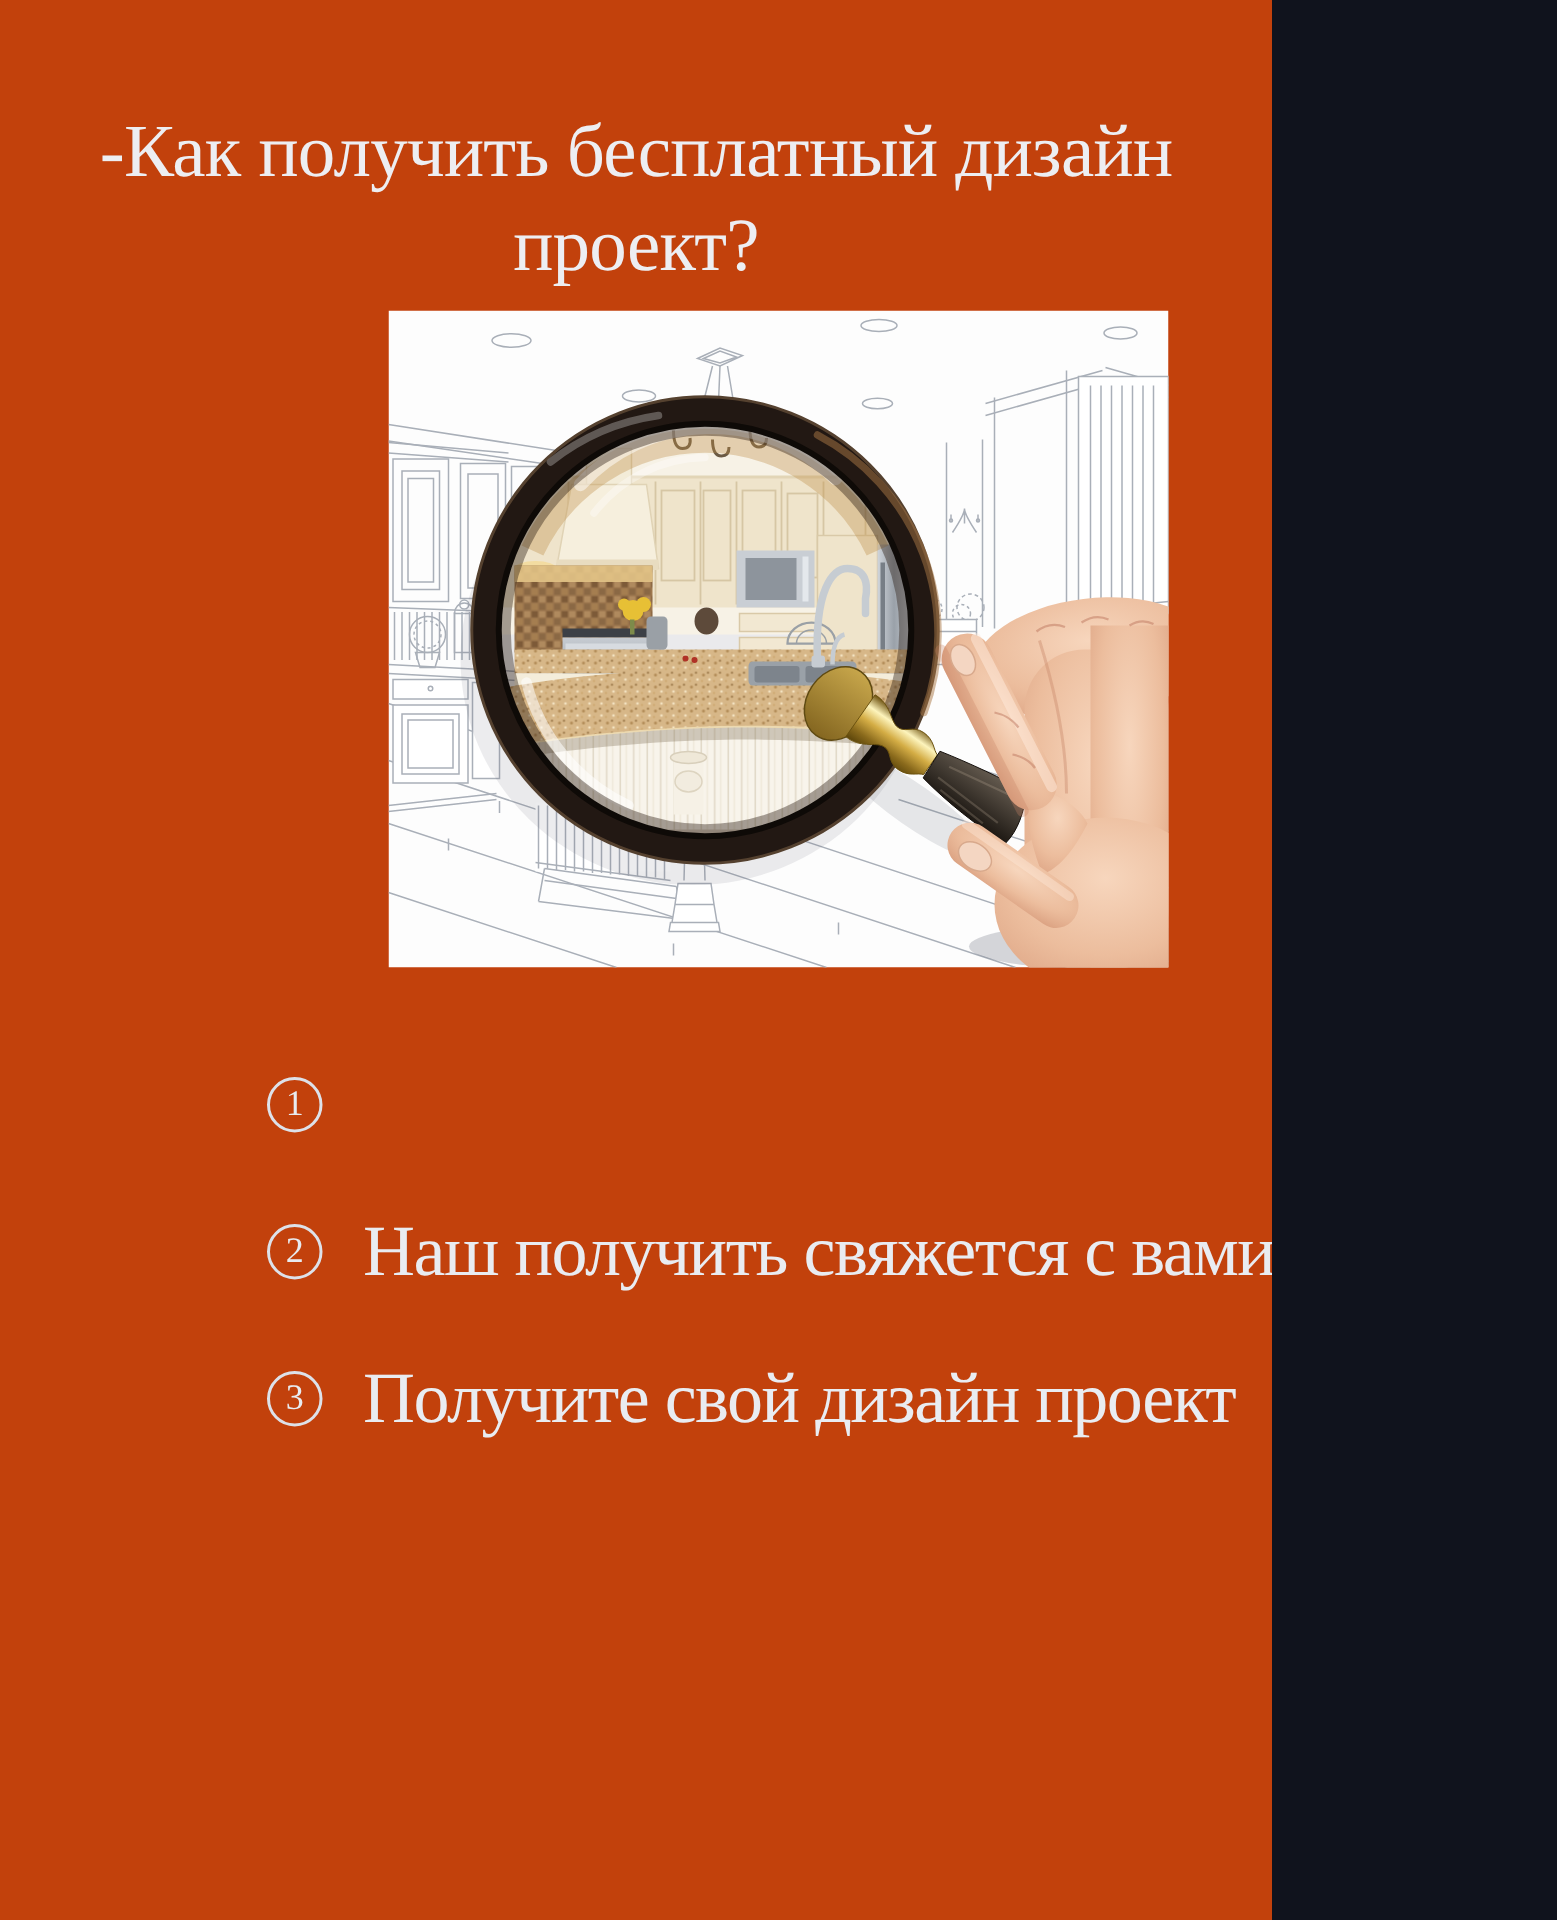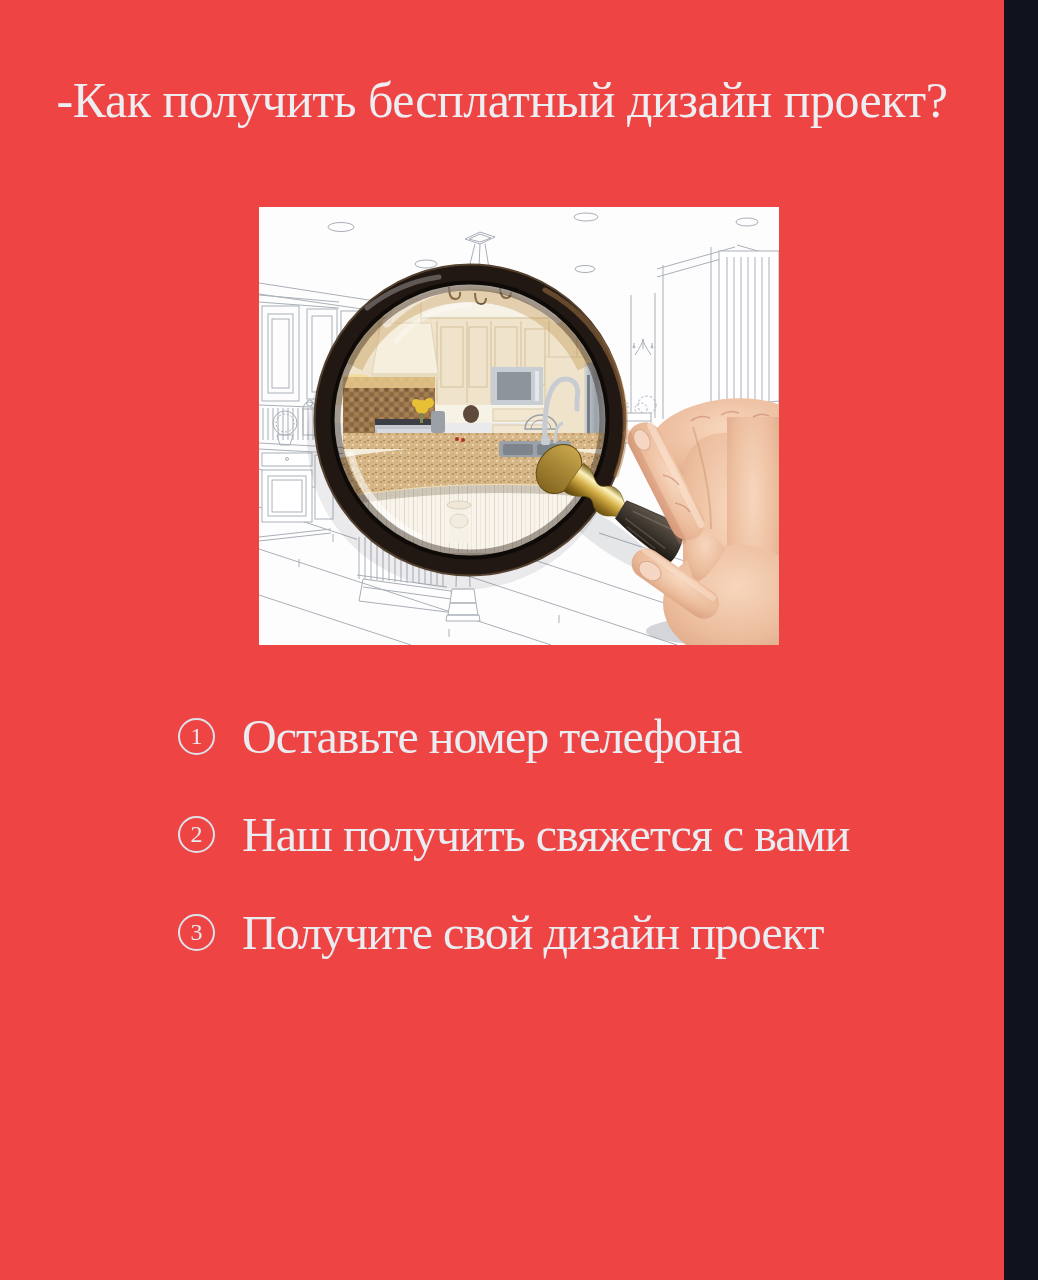--- a/index.html
+++ b/index.html
@@ -1,18 +1,18 @@
 <!DOCTYPE html>
 <html><head>
 <meta charset="utf-8">
 <style>
   html,body{margin:0;padding:0;background:#10131d;}
   .poster{
-    position:relative;width:1004px;height:1280px;overflow:hidden;
-    background:#ef4444;
+    position:relative;width:848px;height:1280px;overflow:hidden;
+    background:#c2410c;
     font-family:"Liberation Serif","DejaVu Serif",serif;
   }
   .title{
     position:absolute;top:69px;left:0;width:100%;
     text-align:center;color:#edeef2;
     font-size:50px;line-height:63px;font-weight:400;letter-spacing:-0.5px;
   }
   .photo{
     position:absolute;top:207px;left:259px;width:520px;height:438px;
   }
@@ -315,21 +315,20 @@
         <path d="M404,268 q10,2 16,10 M416,296 q10,2 15,9"></path>
         <path d="M434,220 C444,252 452,290 452,322" stroke-width="2" stroke="rgba(200,135,105,0.4)"></path>
       </g>
     </g>
   </svg>
   </div>
 
   <ul class="steps">
     <li class="step">
       <span class="num">1</span>
-      <span class="label">Оставьте номер телефона</span>
     </li>
     <li class="step">
       <span class="num">2</span>
       <span class="label">Наш получить свяжется с вами</span>
     </li>
     <li class="step">
       <span class="num">3</span>
       <span class="label">Получите свой дизайн проект</span>
     </li>
   </ul>

